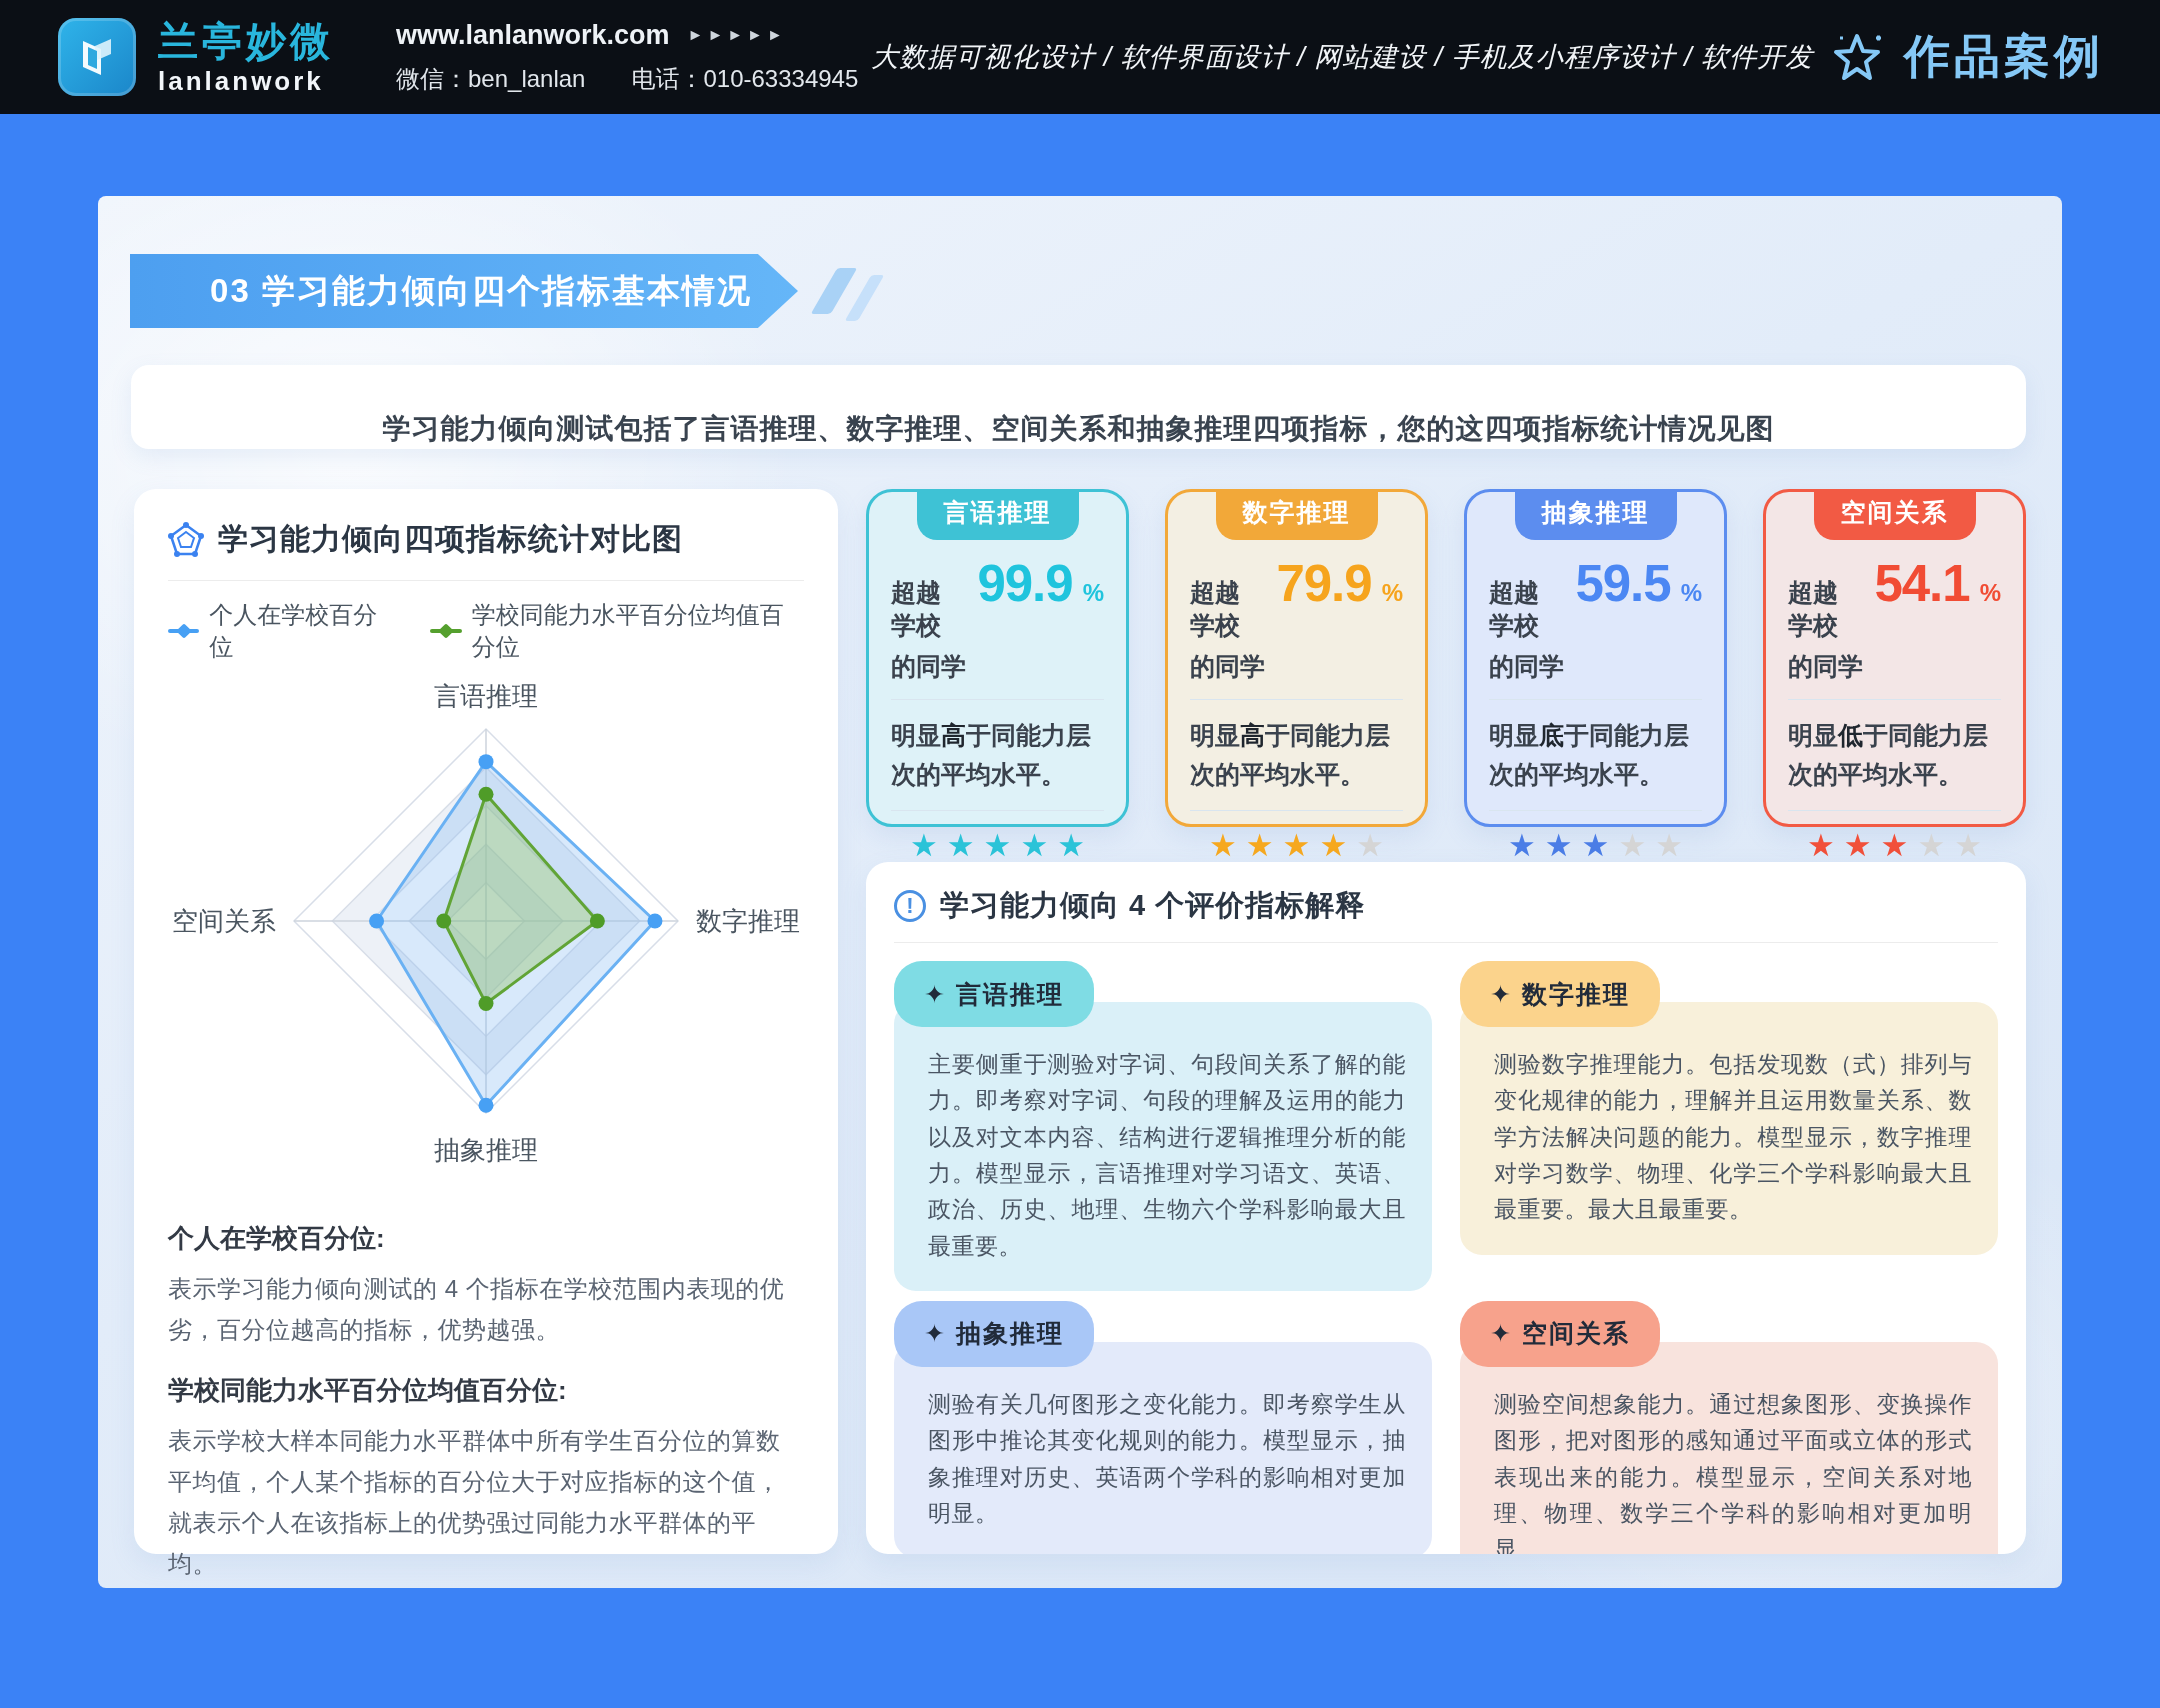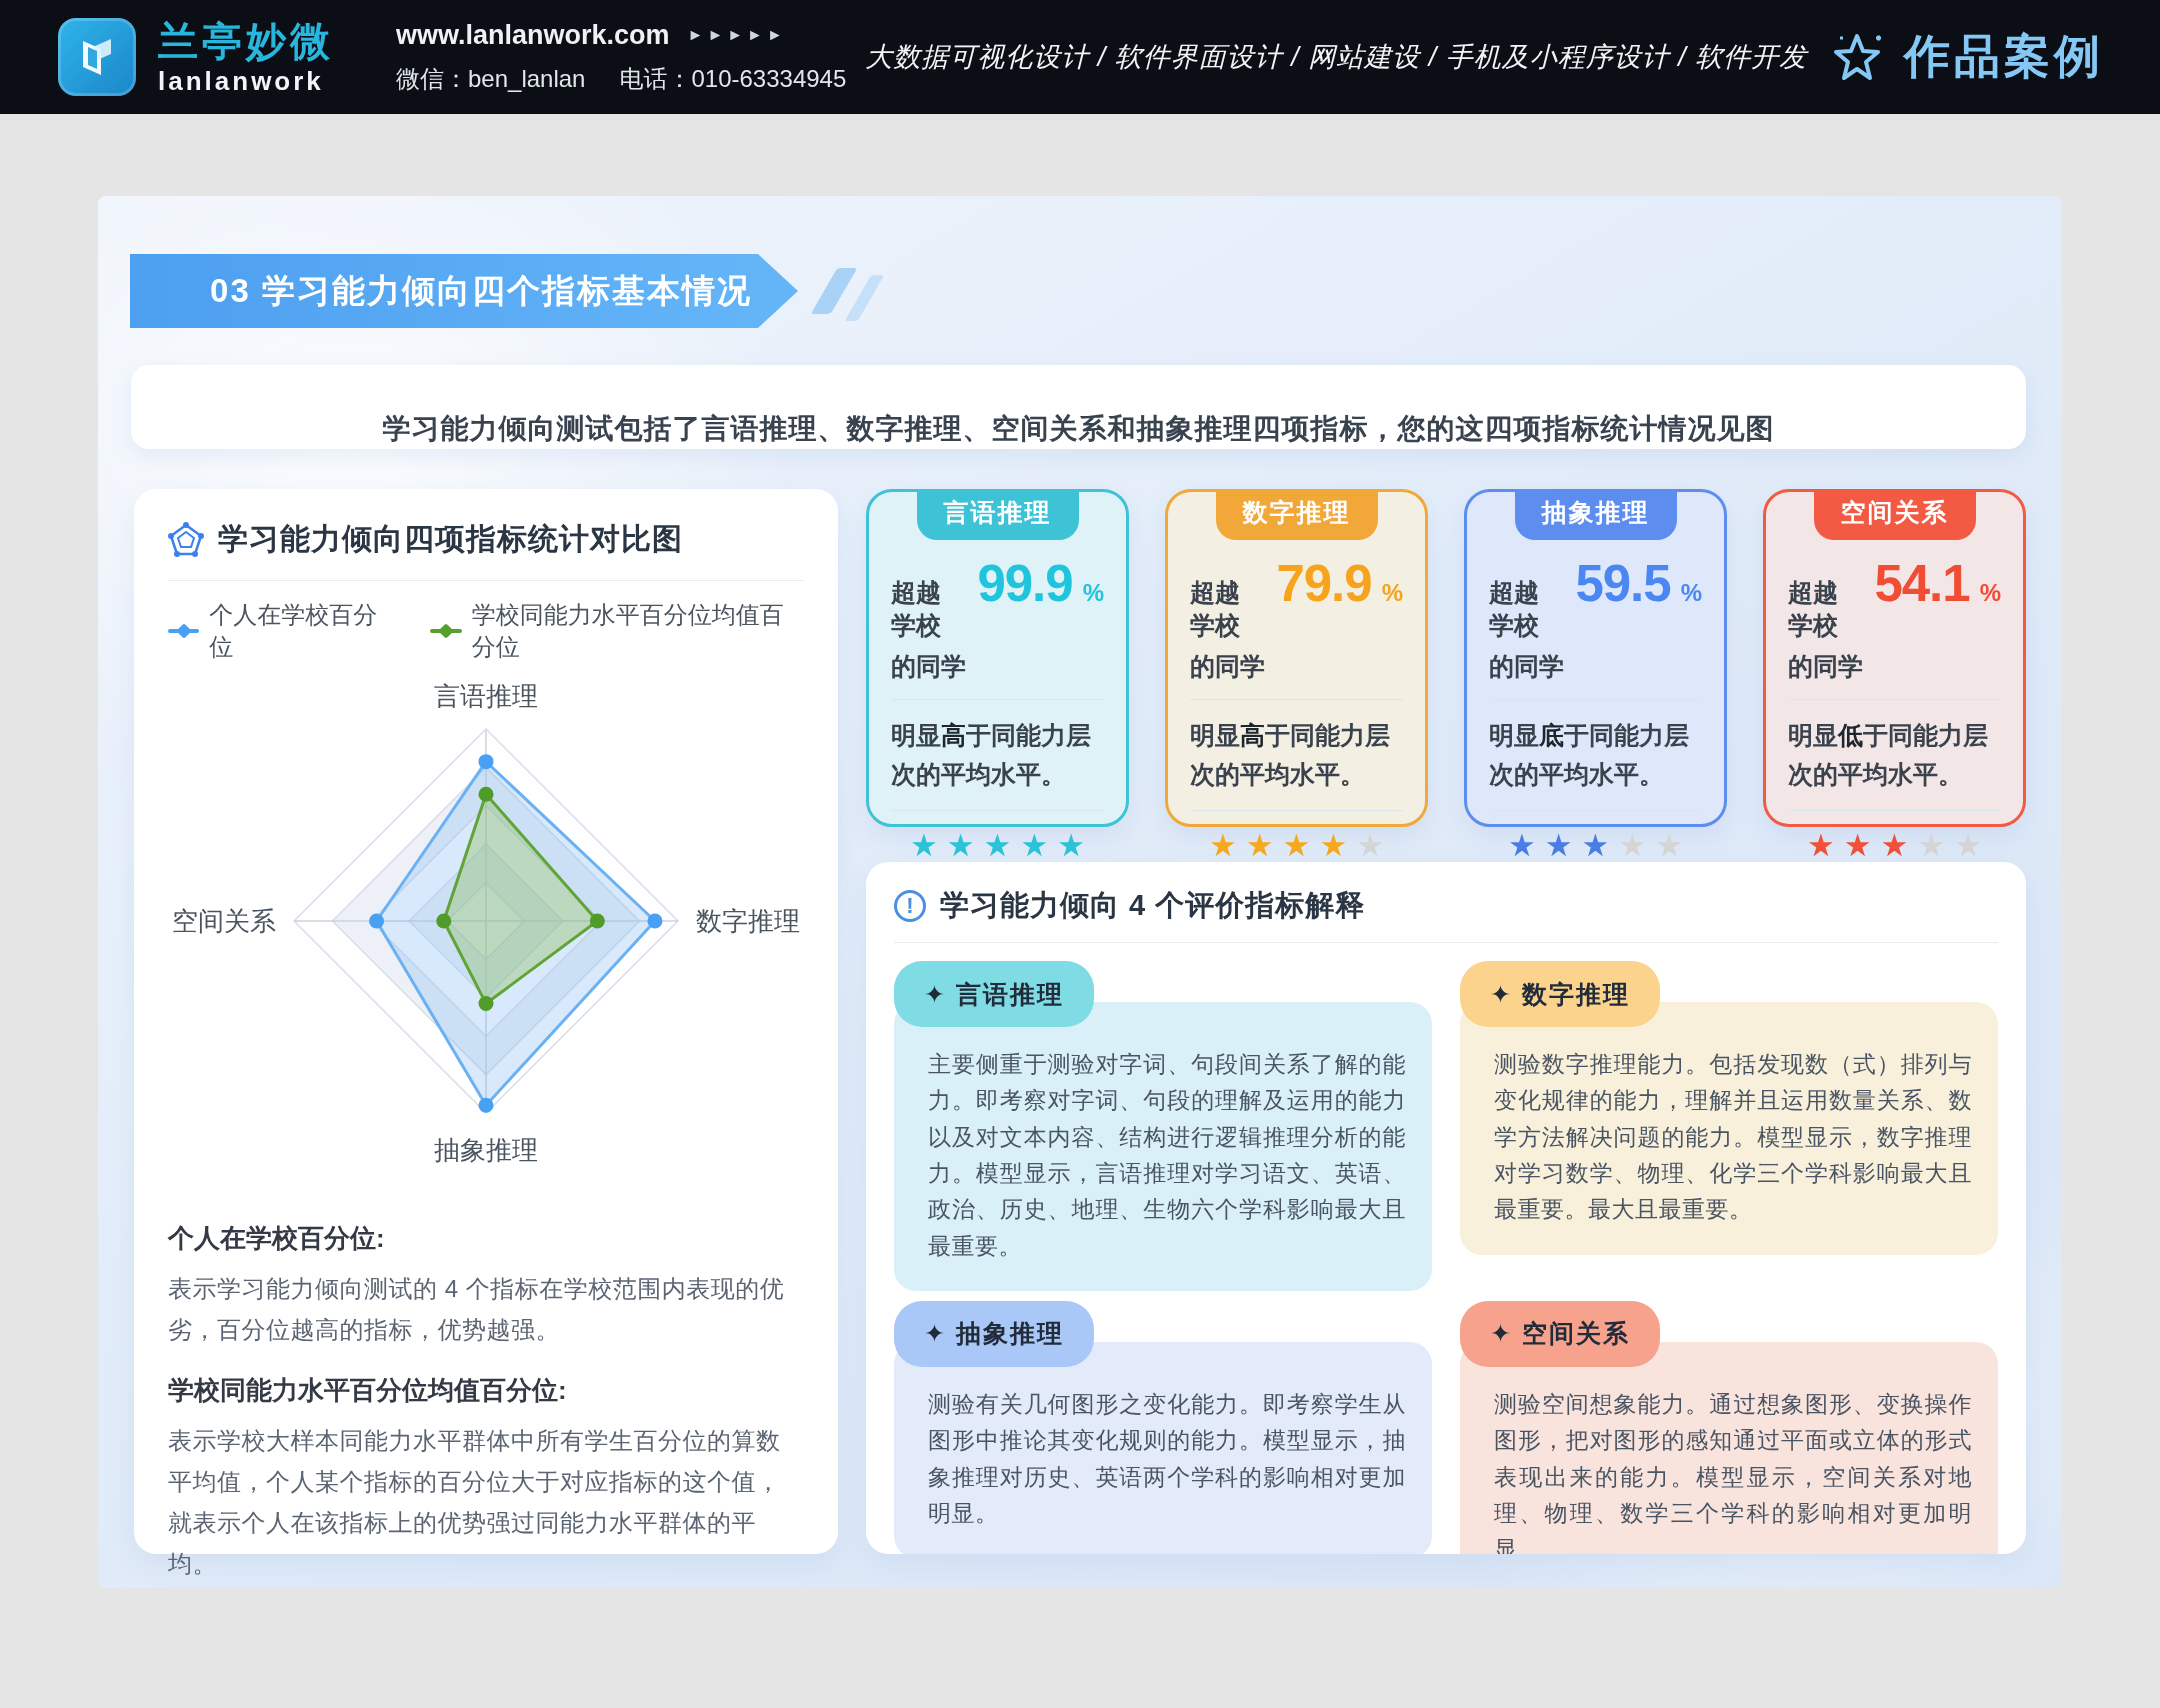--- a/index.html
+++ b/index.html
@@ -1,31 +1,31 @@
 <!DOCTYPE html>
 <html><head>
 <meta charset="utf-8">
 <style>
   html,body{margin:0;padding:0;width:2160px;height:1708px;overflow:hidden;
     font-family:"Liberation Sans","DejaVu Sans",sans-serif;}
-  .page{position:relative;width:2160px;height:1708px;background:#e5e5e5;}
+  .page{position:relative;width:2160px;height:1708px;background:#3b82f6;}
 
   
   .top-header{position:absolute;left:0;top:0;width:2160px;height:114px;background:#0b0f15;
     display:flex;align-items:center;}
   .logo-wrap{display:flex;align-items:center;margin-left:58px;}
   .logo-box{width:78px;height:78px;border-radius:18px;background:linear-gradient(135deg,#2fb4ea,#1b86c9);
     display:flex;align-items:center;justify-content:center;box-shadow:inset 0 0 0 3px rgba(255,255,255,.18);}
   .brand-text{margin-left:22px;line-height:1.1;}
   .brand-cn{font-size:40px;font-weight:700;color:#29b6dd;letter-spacing:4px;}
   .brand-en{font-size:26px;font-weight:700;color:#f2f6fa;letter-spacing:3px;margin-top:4px;}
   .site-info{margin-left:62px;color:#eef2f6;}
   .site-row1{display:flex;align-items:center;font-size:27px;font-weight:700;}
   .arrows{font-size:16px;margin-left:18px;letter-spacing:4px;color:#cfd6dd;}
-  .site-row2{font-size:24px;margin-top:12px;color:#e2e7ec;display:flex;gap:34px;}
+  .site-row2{font-size:24px;margin-top:12px;color:#e2e7ec;display:flex;gap:46px;}
   .services{flex:1;text-align:center;color:#f2f5f8;font-size:27px;font-style:italic;letter-spacing:1px;}
   .portfolio{display:flex;align-items:center;margin-right:56px;gap:16px;}
   .portfolio-label{font-size:46px;font-weight:800;color:#85c8f6;letter-spacing:4px;}
 
   
   .main-card{position:absolute;left:98px;top:196px;width:1964px;height:1392px;border-radius:8px;
     background:linear-gradient(150deg,#f0f5fc 0%,#e2ecf9 45%,#d8e5f6 100%);overflow:hidden;}
   .main-card::before{content:"";position:absolute;left:-200px;top:-100px;width:900px;height:700px;
     background:radial-gradient(closest-side,rgba(255,255,255,.75),rgba(255,255,255,0));}
   .main-card::after{content:"";position:absolute;right:-150px;bottom:-120px;width:800px;height:600px;

